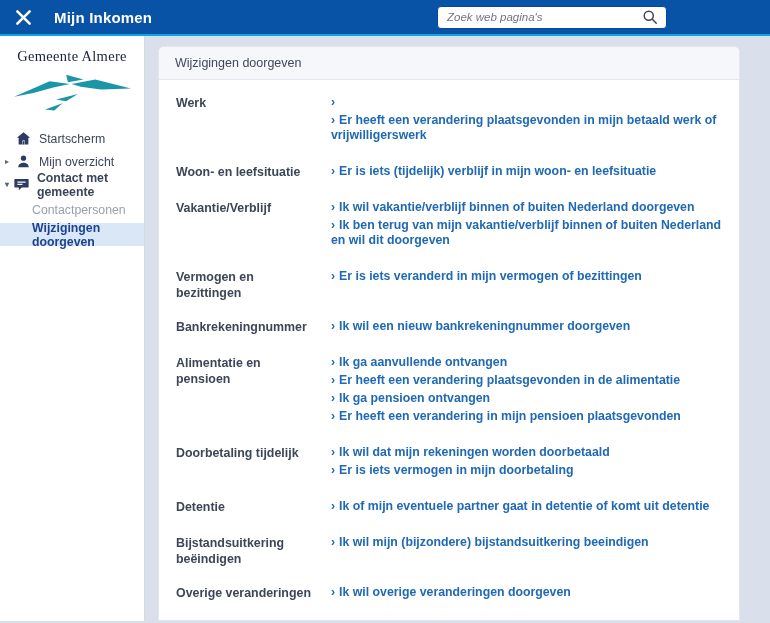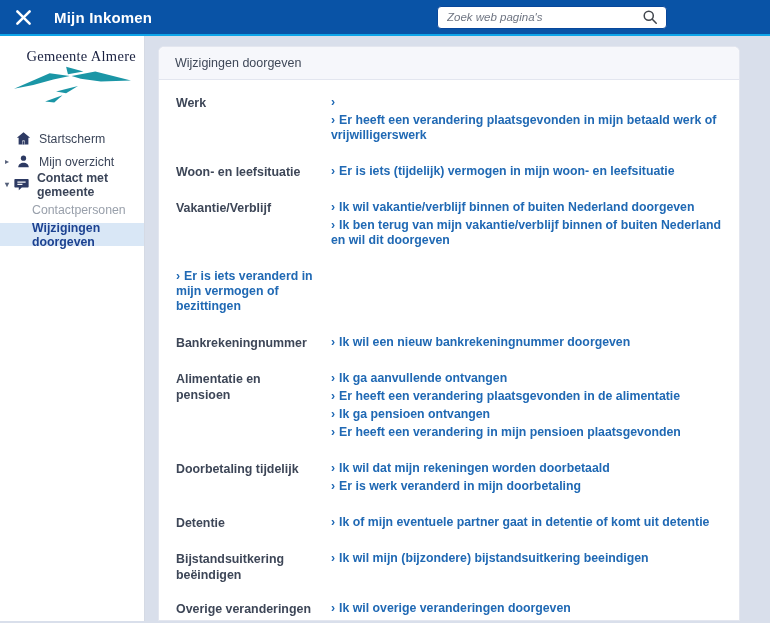--- a/index.html
+++ b/index.html
@@ -21,24 +21,24 @@
                      display:flex; align-items:center; justify-content:center; padding:0; }
 
   
   .page-body { display:flex; height:585px; }
   .sidebar { width:145px; min-width:145px; background:#ffffff; border-right:1px solid #d5dae4; padding-top:12px; }
   .main { flex:1; padding:10px 30px 0 13px; }
 
   
   .logo { padding:0 8px 6px 8px; }
   .logo-text { font-family:"Liberation Serif", serif; font-size:14.5px; color:#1a2140;
-               text-align:right; letter-spacing:.3px; }
+               text-align:center; letter-spacing:.3px; margin-bottom:8px; }
   .logo-mark { display:block; width:129px; height:42px; margin:0 auto; }
 
-  .nav { margin-top:14px; }
+  .nav { margin-top:6px; }
   .nav-item { display:flex; align-items:center; height:23px; padding-left:5px; cursor:pointer;
               font-size:12.3px; color:#3b4559; }
   .nav-item .caret { width:11px; font-size:8px; color:#55607a; text-align:left; }
   .nav-item .caret.collapsed::before { content:"\25B8"; }
   .nav-item .caret.expanded::before  { content:"\25BE"; }
   .nav-item .nav-icon { width:15px; height:15px; margin-right:8px; display:flex; align-items:center; }
   .nav-item .nav-icon svg { width:15px; height:15px; }
   .nav-item.bold { font-weight:bold; }
   .nav-item.sub { padding-left:32px; margin-top:2px; }
   .nav-item.muted { color:#99a0ab; }
@@ -153,36 +153,37 @@
   </a>
               <a href="#" class="change-link">
     <span class="chev"></span><span class="link-text">Er heeft een verandering plaatsgevonden in mijn betaald werk of vrijwilligerswerk</span>
   </a>
             </div>
   </div>
           <div class="row">
     <div class="row-label">Woon- en leefsituatie</div>
     <div class="row-links">
               <a href="#" class="change-link">
-    <span class="chev"></span><span class="link-text">Er is iets (tijdelijk) vermogen in mijn woon- en leefsituatie</span>
+    <span class="chev"></span><span class="link-text">Er is iets (tijdelijk) verblijf in mijn woon- en leefsituatie</span>
   </a>
             </div>
   </div>
           <div class="row">
     <div class="row-label">Vakantie/Verblijf</div>
     <div class="row-links">
               <a href="#" class="change-link">
     <span class="chev"></span><span class="link-text">Ik wil vakantie/verblijf binnen of buiten Nederland doorgeven</span>
   </a>
               <a href="#" class="change-link">
     <span class="chev"></span><span class="link-text">Ik ben terug van mijn vakantie/verblijf binnen of buiten Nederland en wil dit doorgeven</span>
   </a>
             </div>
   </div>
           <div class="row">
+    <div class="row-label">Vermogen en bezittingen</div>
     <div class="row-links">
               <a href="#" class="change-link">
     <span class="chev"></span><span class="link-text">Er is iets veranderd in mijn vermogen of bezittingen</span>
   </a>
             </div>
   </div>
           <div class="row">
     <div class="row-label">Bankrekeningnummer</div>
     <div class="row-links">
               <a href="#" class="change-link">
@@ -207,21 +208,21 @@
   </a>
             </div>
   </div>
           <div class="row">
     <div class="row-label">Doorbetaling tijdelijk</div>
     <div class="row-links">
               <a href="#" class="change-link">
     <span class="chev"></span><span class="link-text">Ik wil dat mijn rekeningen worden doorbetaald</span>
   </a>
               <a href="#" class="change-link">
-    <span class="chev"></span><span class="link-text">Er is werk veranderd in mijn doorbetaling</span>
+    <span class="chev"></span><span class="link-text">Er is iets vermogen in mijn doorbetaling</span>
   </a>
             </div>
   </div>
           <div class="row">
     <div class="row-label">Detentie</div>
     <div class="row-links">
               <a href="#" class="change-link">
     <span class="chev"></span><span class="link-text">Ik of mijn eventuele partner gaat in detentie of komt uit detentie</span>
   </a>
             </div>

